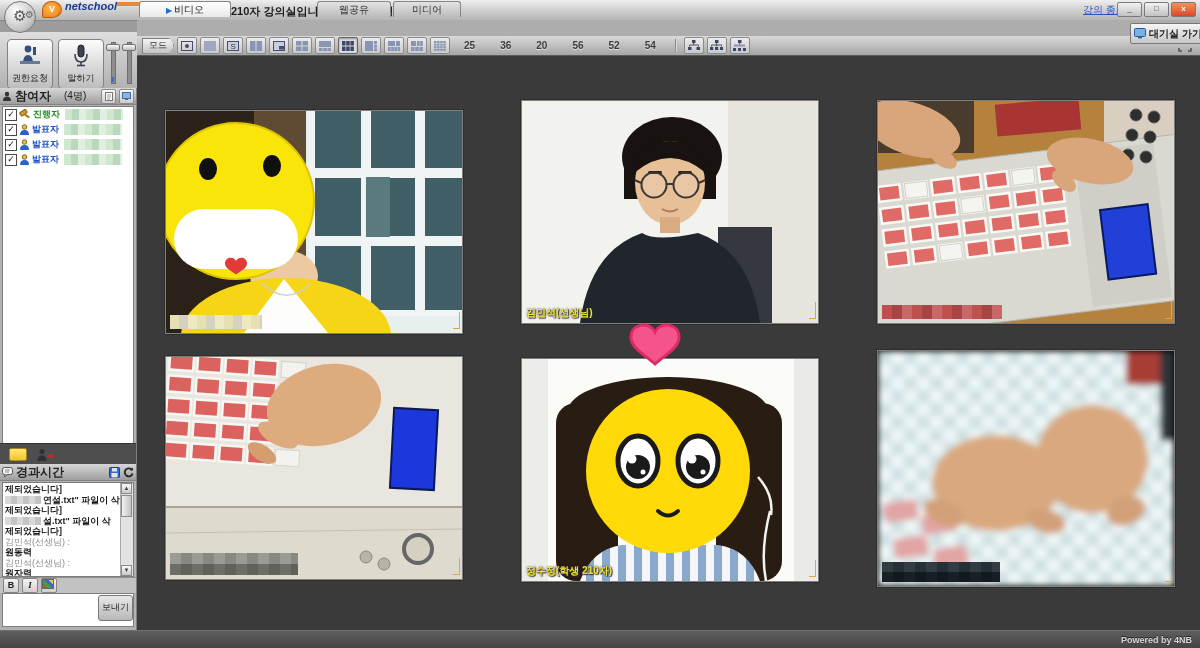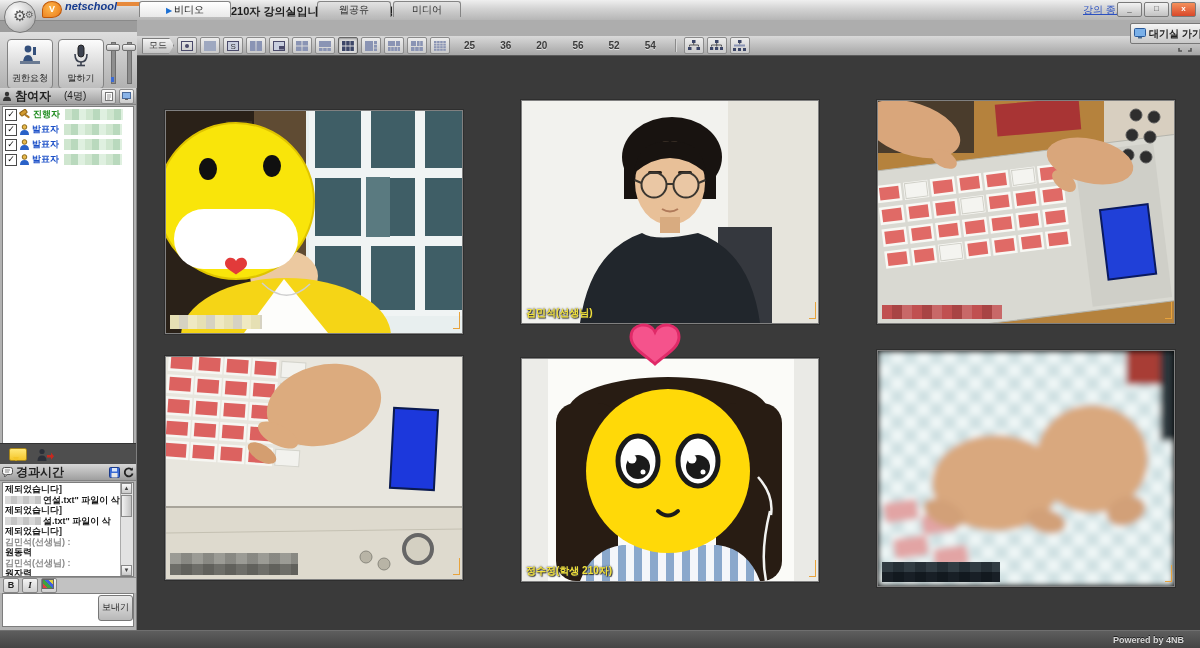--- a/index.html
+++ b/index.html
@@ -85,21 +85,21 @@
   .iconstrip{position:absolute;left:0;top:355px;width:136px;height:21px;background:#4e4e4e;
     border-top:1px solid #333;display:flex;align-items:center;gap:9px;padding-left:9px;box-sizing:border-box;}
   .bub{width:16px;height:11px;background:linear-gradient(#ffe878,#f4c62a);border:1px solid #a8861a;
     border-radius:2px;position:relative;}
   .bub:after{content:"";position:absolute;left:3px;bottom:-4px;border:3px solid transparent;
     border-top:4px solid #f4c62a;}
   .chatbox{position:absolute;left:2px;top:394px;width:132px;height:95px;background:#fff;
     border:1px solid #7d7d7d;box-sizing:border-box;overflow:hidden;}
   .chatlines{position:absolute;left:2px;top:1px;width:116px;}
   .cline{font-size:9px;font-weight:bold;color:#1a1a1a;line-height:10.5px;white-space:nowrap;}
-  .cline.muted{color:#8a8a8a;font-weight:bold;}
+  .cline.muted{color:#8a8a8a;font-weight:normal;}
   .pix-inline{display:inline-block;width:36px;height:8px;vertical-align:middle;margin-right:2px;
     background:repeating-linear-gradient(90deg,#d8d8d8 0 6px,#c4c4c4 6px 12px);}
   .vscroll{position:absolute;right:0;top:0;width:12px;height:100%;background:#e2e2e2;border-left:1px solid #aaa;}
   .varr{position:absolute;left:0;width:11px;height:11px;background:linear-gradient(#fafafa,#c8c8c8);
     border:1px solid #8a8a8a;box-sizing:border-box;font-size:6px;text-align:center;line-height:9px;color:#444;}
   .vthumb{position:absolute;left:0;top:12px;width:11px;height:22px;background:linear-gradient(90deg,#f2f2f2,#c2c2c2);
     border:1px solid #8a8a8a;box-sizing:border-box;}
   .fmtbar{position:absolute;left:0;top:489px;width:136px;height:16px;background:#c2c2c2;
     border-top:1px solid #909090;display:flex;align-items:center;gap:3px;padding-left:3px;box-sizing:border-box;}
   .fbtn{width:14px;height:13px;border:1px solid #858585;border-radius:2px;
@@ -126,21 +126,21 @@
      linear-gradient(#c8c8c4 0 11px,#8e8e8a 11px 22px);background-blend-mode:multiply;}
   .vpix.d{width:118px;height:20px;background:
      repeating-linear-gradient(90deg,#66727a 0 11px,#4e5a62 11px 22px),
      linear-gradient(#7a868c 0 10px,#3c4650 10px 20px);background-blend-mode:multiply;}
   .corner{position:absolute;right:2px;bottom:4px;width:6px;height:16px;
     border-right:1px solid #e8a33c;border-bottom:1px solid #e8a33c;z-index:6;}
   .heartfloat{left:628px;top:320px;z-index:9;}
   
   .bottombar{left:0;top:630px;width:1200px;height:18px;
     background:linear-gradient(#5e5e5e,#444);border-top:1px solid #6f6f6f;
-    box-sizing:border-box;display:flex;align-items:center;justify-content:flex-end;padding-right:16px;}
+    box-sizing:border-box;display:flex;align-items:center;justify-content:flex-end;padding-right:8px;}
   .powered{font-size:9px;font-weight:bold;color:#d8d8d8;text-shadow:0 -1px 0 #222;}
 </style>
 </head>
 <body>
 
 <div id="win">
 
   <div class="abs titlebar"></div>
   <div class="abs gear">⚙<span class="g2">⚙</span></div>
   <div class="abs logo">

